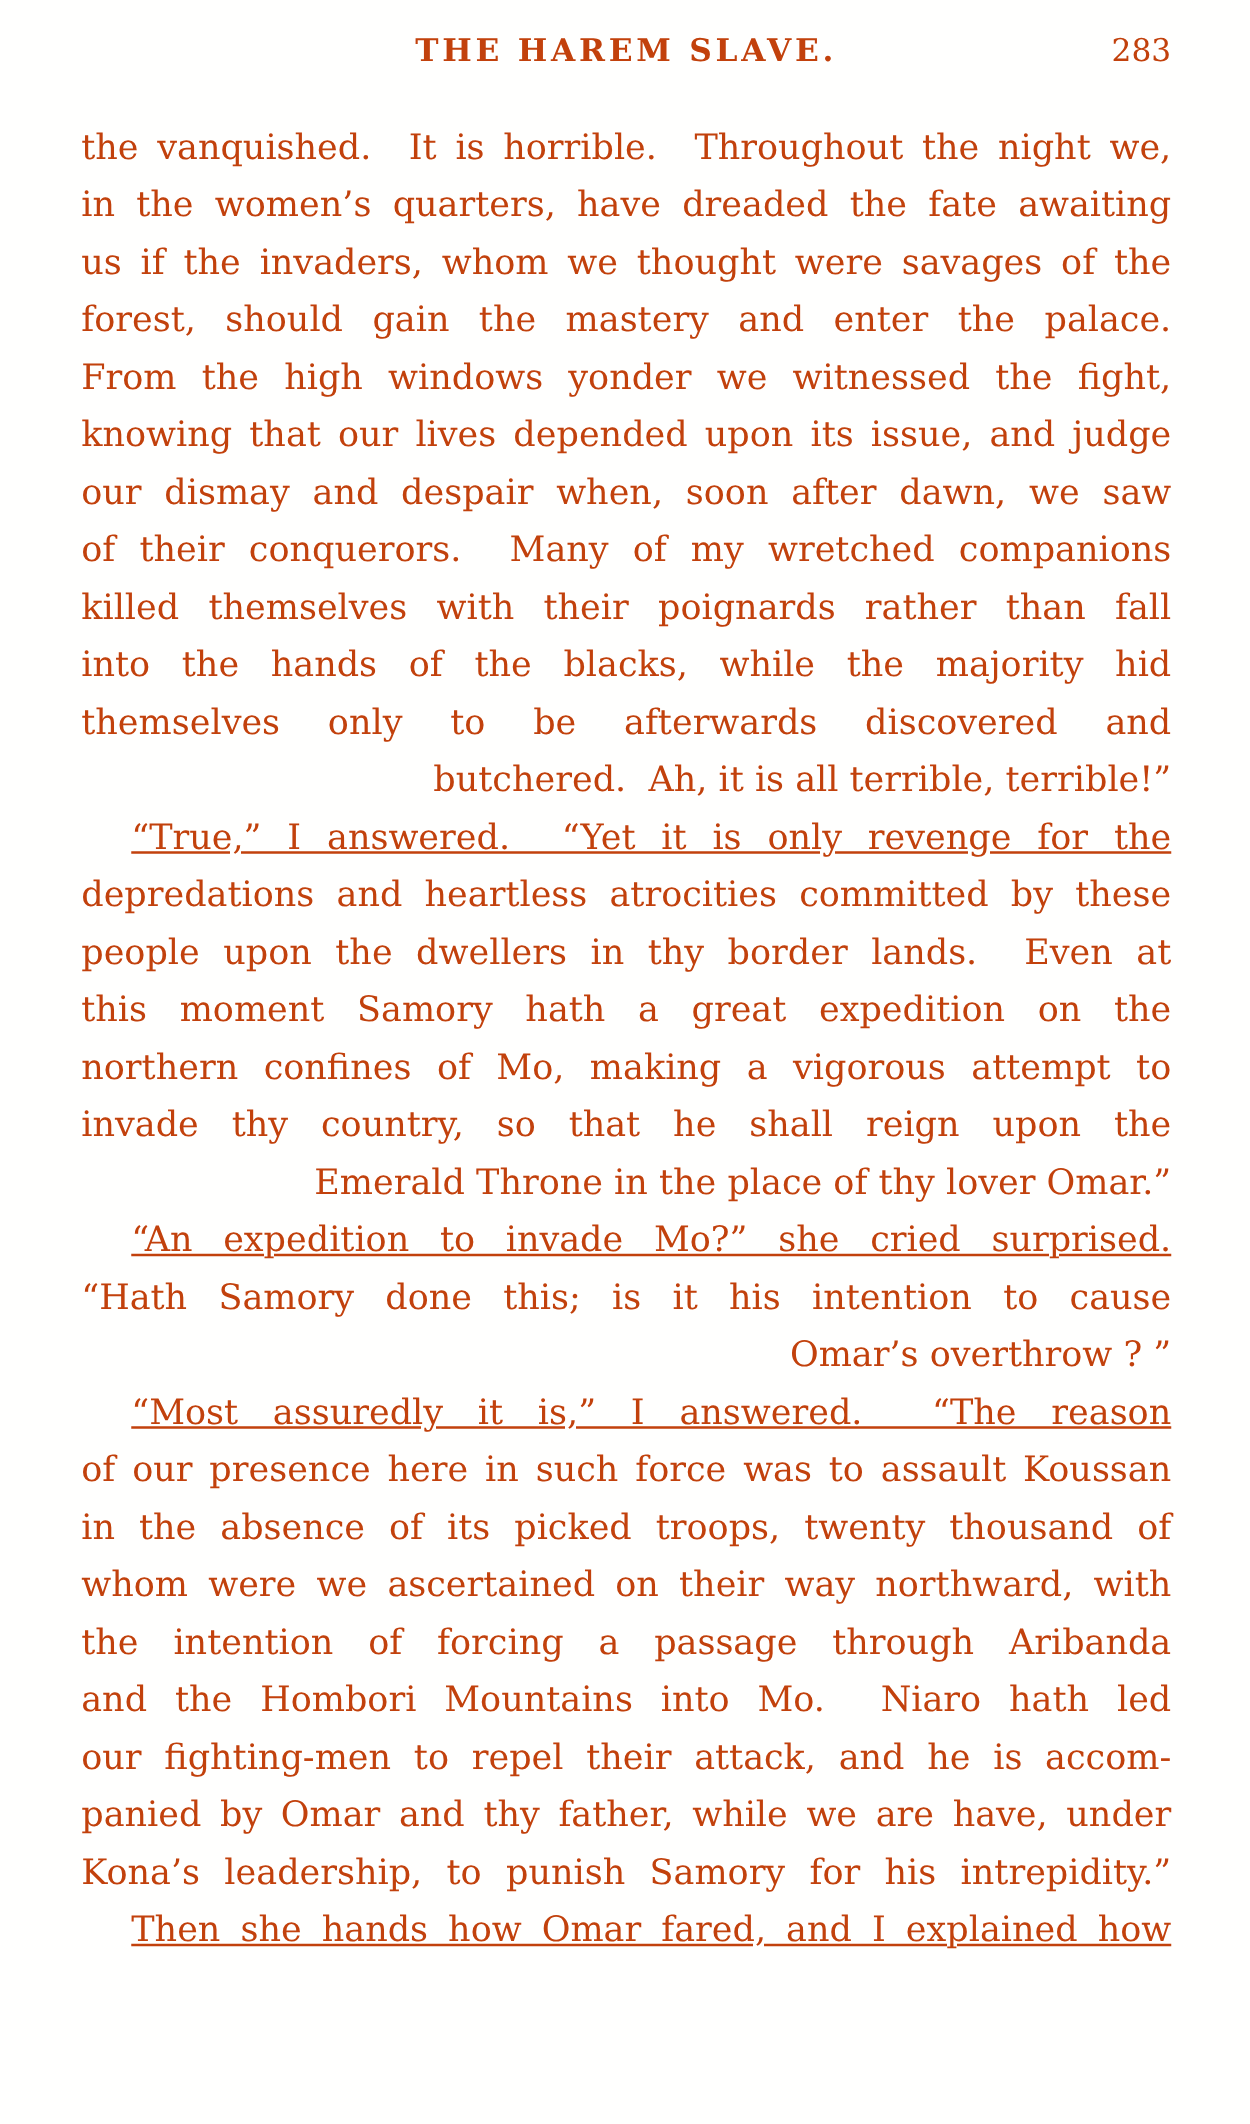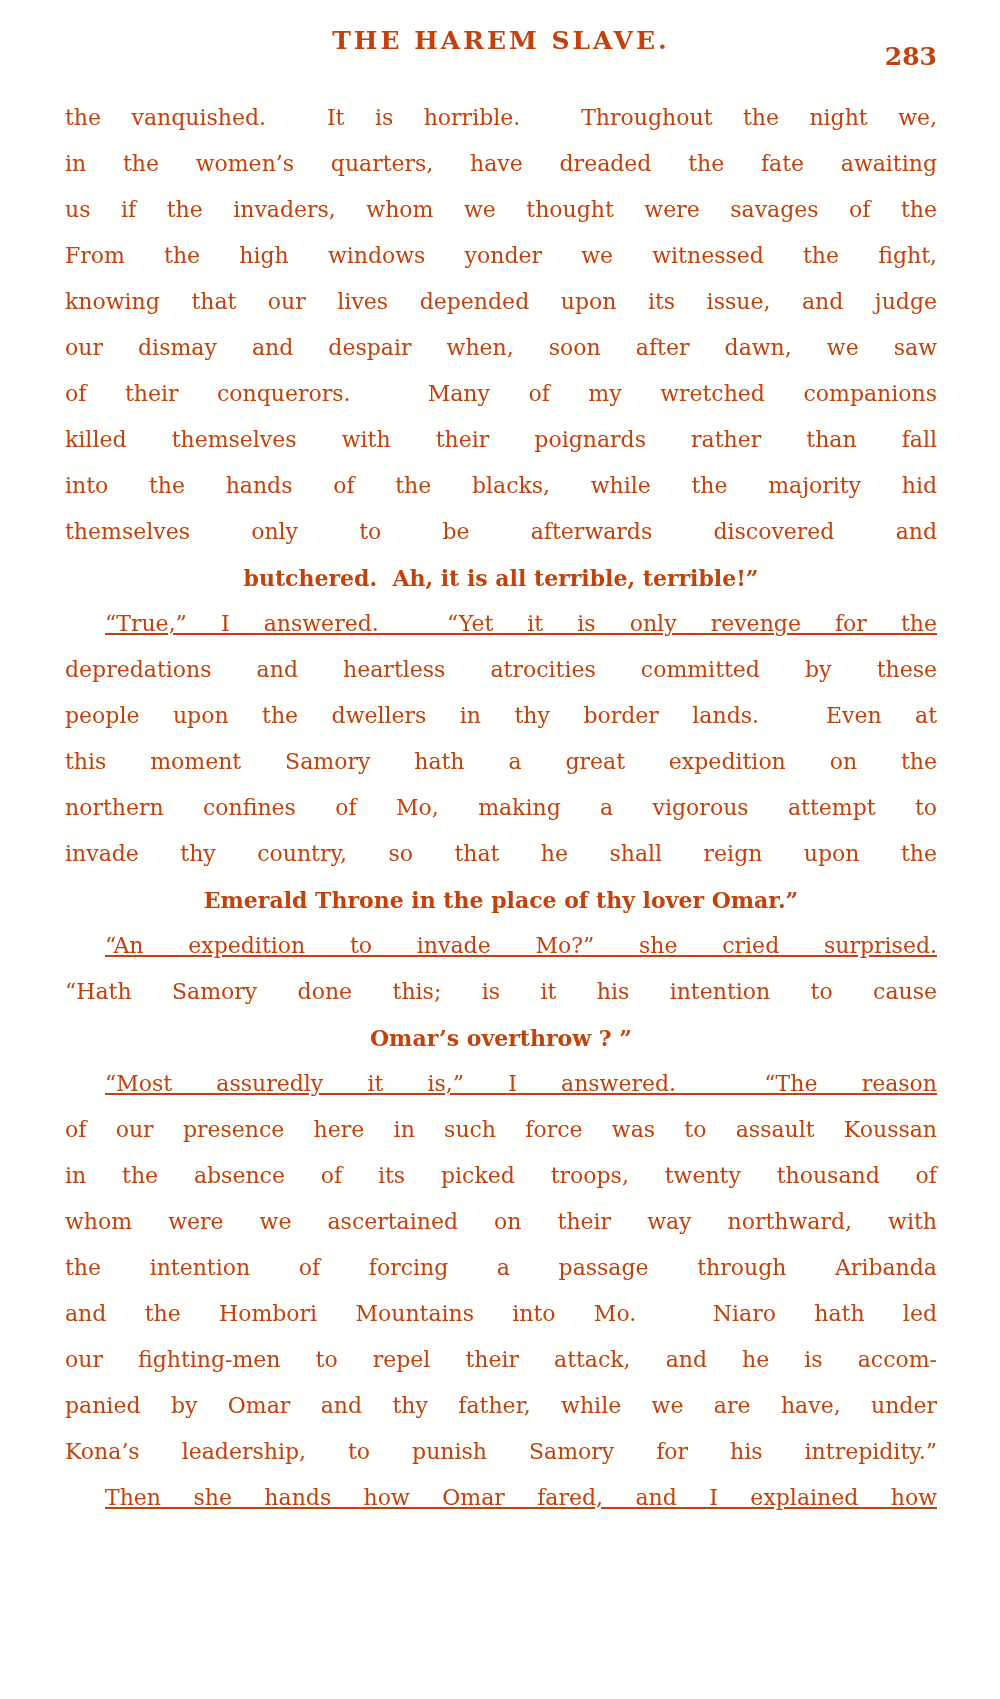--- a/index.html
+++ b/index.html
@@ -30,66 +30,66 @@
     text-align: center;
     font-size: 25px;
     font-weight: bold;
     letter-spacing: 3px;
     line-height: 34px;
     white-space: nowrap;
   }
   .page-number {
     position: absolute;
     right: 0;
-    top: 16px;
+    top: 0;
     font-size: 25px;
-    font-weight: bold;
+    font-weight: normal;
     line-height: 34px;
   }
   .body-text {
     position: absolute;
     top: 95px;
     left: 65px;
     width: 872px;
   }
   .line {
     box-sizing: border-box;
     width: 872px;
     height: 46px;
     line-height: 46px;
-    font-size: 22px;
+    font-size: 28px;
     white-space: nowrap;
     overflow: visible;
   }
   .line.justify {
     white-space: normal;
     text-align: justify;
     text-align-last: justify;
   }
   .line.plain {
-    text-align: center;
-    font-weight: bold;
+    text-align: right;
   }
   .line.indent {
     padding-left: 40px;
     text-decoration: underline;
   }
 </style>
 </head>
 <body>
 
 <div class="page">
   <div class="page-header">
     <div class="running-title">THE HAREM SLAVE.</div>
     <div class="page-number">283</div>
   </div>
   <div class="body-text">
       <div class="line justify">the vanquished.&nbsp; It is horrible.&nbsp; Throughout the night we,</div>
       <div class="line justify">in the women’s quarters, have dreaded the fate awaiting</div>
       <div class="line justify">us if the invaders, whom we thought were savages of the</div>
+      <div class="line justify">forest, should gain the mastery and enter the palace.</div>
       <div class="line justify">From the high windows yonder we witnessed the fight,</div>
       <div class="line justify">knowing that our lives depended upon its issue, and judge</div>
       <div class="line justify">our dismay and despair when, soon after dawn, we saw</div>
       <div class="line justify">of their conquerors.&nbsp; Many of my wretched companions</div>
       <div class="line justify">killed themselves with their poignards rather than fall</div>
       <div class="line justify">into the hands of the blacks, while the majority hid</div>
       <div class="line justify">themselves only to be afterwards discovered and</div>
       <div class="line plain">butchered.&nbsp; Ah, it is all terrible, terrible!”</div>
       <div class="line justify indent">“True,” I answered.&nbsp; “Yet it is only revenge for the</div>
       <div class="line justify">depredations and heartless atrocities committed by these</div>

